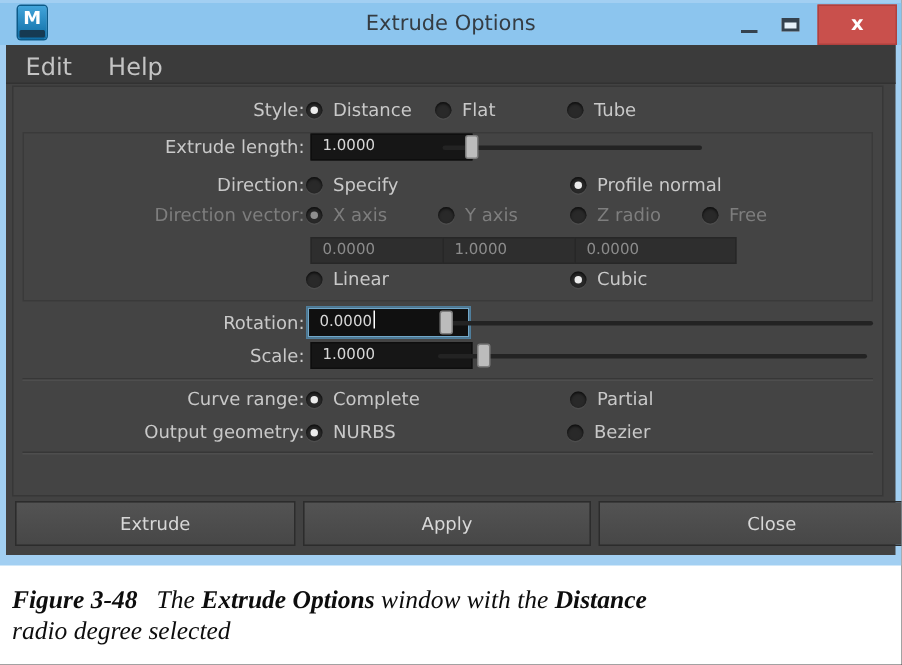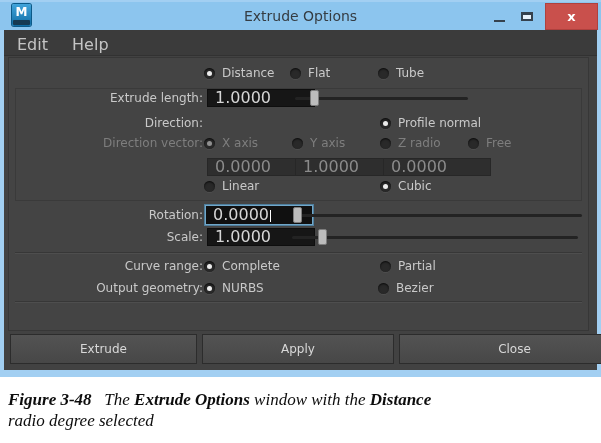--- a/index.html
+++ b/index.html
@@ -30,21 +30,21 @@
   .group-frame{position:absolute;left:15px;top:88px;width:567px;height:113px;border:1px solid #3a3a3a;box-sizing:border-box;}
   .sep{position:absolute;left:15px;width:567px;height:0;border-top:1px solid #373737;border-bottom:1px solid #4e4e4e;}
   .rowlabel{position:absolute;left:0;width:203px;text-align:right;font-size:12px;color:#c9c9c9;height:18px;line-height:18px;}
   .rowlabel.disabled{color:#7e7e7e;}
   .opt{position:absolute;display:flex;align-items:center;gap:7px;height:18px;font-size:12px;color:#c9c9c9;}
   .opt.disabled{color:#7e7e7e;}
   .radio{width:11px;height:11px;border-radius:50%;background:#292929;box-shadow:inset 0 1px 2px rgba(0,0,0,.75),0 1px 0 rgba(255,255,255,.05);flex:none;position:relative;}
   .radio.selected::after{content:"";position:absolute;left:3px;top:3px;width:5px;height:5px;border-radius:50%;background:#ececec;}
   .opt.disabled .radio.selected::after{background:#8f8f8f;}
   .field{position:absolute;width:108px;height:18px;background:#161616;border:1px solid #0e0e0e;box-sizing:border-box;
-    color:#d6d6d6;font-size:16px;line-height:16px;padding-left:7px;}
+    color:#d6d6d6;font-size:10px;line-height:16px;padding-left:7px;}
   .field.disabled{background:#2e2e2e;border-color:#272727;color:#8b8b8b;}
   .field.focused{height:20px;line-height:18px;border:1px solid #71a7c9;box-shadow:0 0 0 1px #4f7e9c;background:#101010;}
   .caret{display:inline-block;width:1px;height:12px;background:#ffffff;vertical-align:-2px;margin-left:1px;}
   .slider-track{position:absolute;height:3px;background:#232323;border-radius:2px;}
   .slider-handle{position:absolute;width:9px;height:16px;background:#bcbcbc;border:1px solid #7d7d7d;border-radius:2px;box-sizing:border-box;}
   .btn{position:absolute;top:334px;height:30px;background:linear-gradient(#535353,#474747);border:1px solid #2c2c2c;
     box-sizing:border-box;color:#d8d8d8;font-size:12px;text-align:center;line-height:28px;}
   .caption{position:absolute;left:8px;top:389px;width:592px;
     font-family:"Liberation Serif","DejaVu Serif",serif;font-style:italic;font-size:17px;line-height:21px;
     color:#0d0d0d;white-space:pre-wrap;}
@@ -75,39 +75,44 @@
   <div class="menubar">
     <span class="menu-item">Edit</span>
     <span class="menu-item second">Help</span>
   </div>
 
   <div class="panel"></div>
   <div class="group-frame"></div>
   <div class="sep" style="top:252px"></div>
   <div class="sep" style="top:301px"></div>
 
+  <div class="rowlabel" style="top:64px">Style:</div>
   <div class="opt" style="left:204px;top:64px">
     <span class="radio selected"></span>
     <span>Distance</span>
   </div>
   <div class="opt" style="left:290px;top:64px">
     <span class="radio"></span>
     <span>Flat</span>
   </div>
   <div class="opt" style="left:378px;top:64px">
     <span class="radio"></span>
     <span>Tube</span>
   </div>
 
   <div class="rowlabel" style="top:89px">Extrude length:</div>
   <div class="field" style="left:207px;top:89px">1.0000</div>
   <div class="slider-track" style="left:295px;top:97px;width:173px"></div>
   <div class="slider-handle" style="left:310px;top:90px"></div>
 
   <div class="rowlabel" style="top:114px">Direction:</div>
+  <div class="opt" style="left:204px;top:114px">
+    <span class="radio"></span>
+    <span>Specify</span>
+  </div>
   <div class="opt" style="left:380px;top:114px">
     <span class="radio selected"></span>
     <span>Profile normal</span>
   </div>
 
   <div class="rowlabel disabled" style="top:134px">Direction vector:</div>
   <div class="opt disabled" style="left:204px;top:134px">
     <span class="radio selected"></span>
     <span>X axis</span>
   </div>

